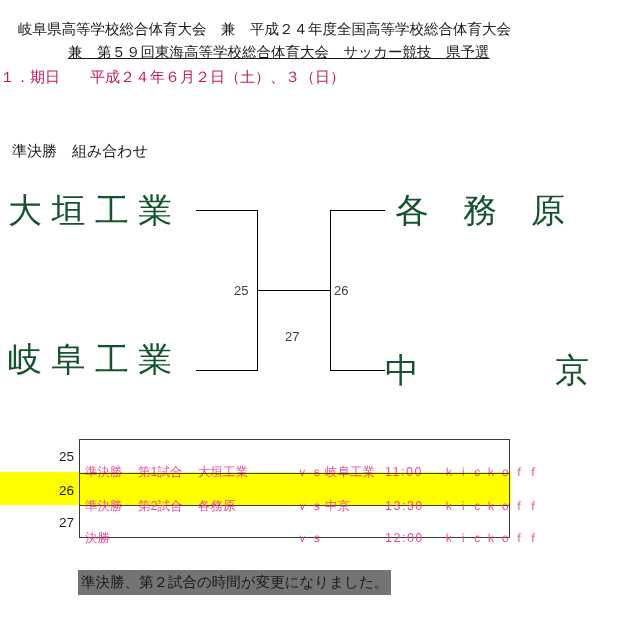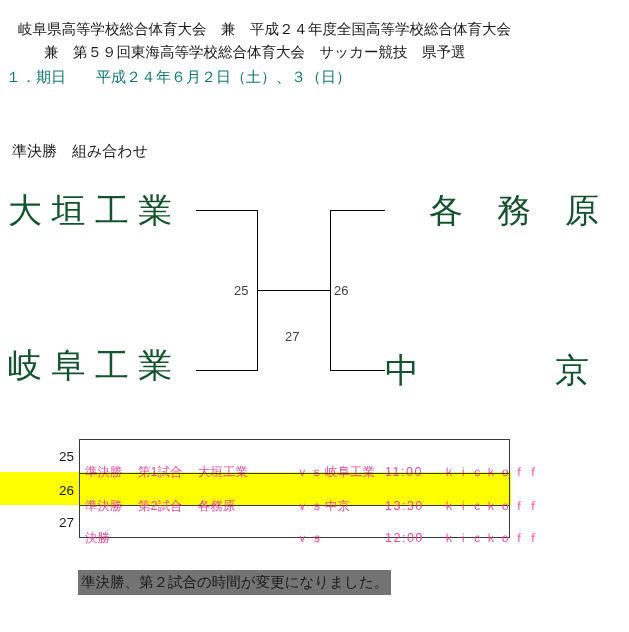--- a/index.html
+++ b/index.html
@@ -32,28 +32,27 @@
     width: 629px;
     text-align: left;
   }
   .hdr-line {
     font-size: 14.5px;
     line-height: 23px;
     white-space: pre;
     color: #1a1a1a;
   }
   .hdr-line-1 { padding-left: 18px; }
-  .hdr-line-2 { padding-left: 44px; }
+  .hdr-line-2 { padding-left: 68px; text-decoration: underline; }
 
   .info-line {
     font-size: 15px;
     line-height: 26px;
     white-space: pre;
-    padding-left: 6px;
-    color: #0f766e;
+    color: #be185d;
   }
 
   
   .section-caption {
     position: absolute;
     left: 12px;
     top: 142px;
     font-size: 15px;
     white-space: pre;
     color: #1a1a1a;
@@ -69,22 +68,22 @@
   }
   .team {
     position: absolute;
     font-size: 34px;
     line-height: 34px;
     white-space: pre;
     color: #14532d;
     letter-spacing: 0;
   }
   .team-tl { left: 8px;  top: 13px; }
-  .team-bl { left: 8px;  top: 168px; }
-  .team-tr { left: 397px; top: 13px; margin-left: 32px; }
+  .team-bl { left: 8px;  top: 162px; }
+  .team-tr { left: 363px; top: 13px; margin-left: 32px; }
   .team-br { left: 385px; top: 173px; }
 
   .bline {
     position: absolute;
     background: #000;
   }
   
   .bl-h-top   { left: 196px; top: 30px;  width: 62px; height: 1px; }
   .bl-h-bot   { left: 196px; top: 190px; width: 62px; height: 1px; }
   .bl-v       { left: 257px; top: 30px;  width: 1px;  height: 161px; }

